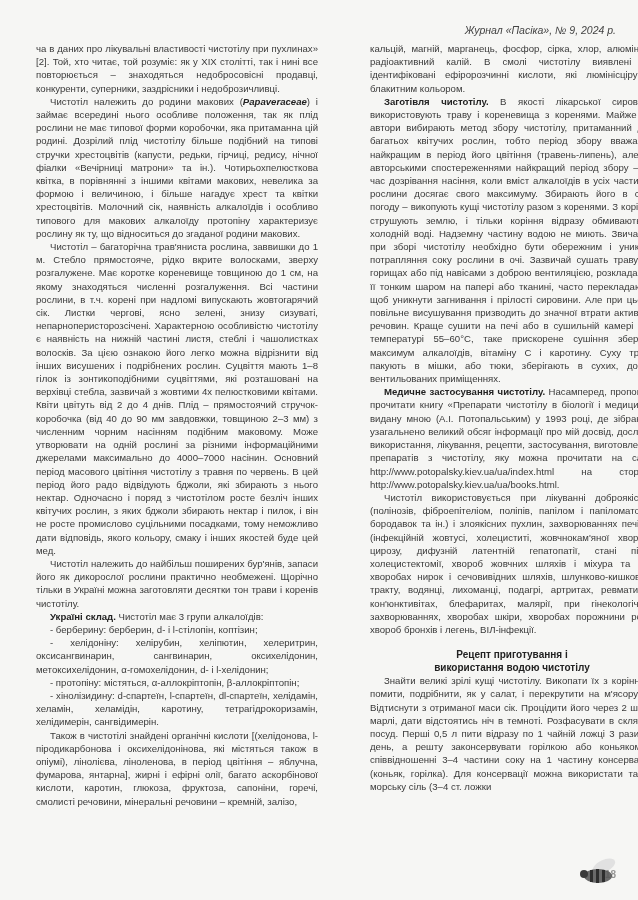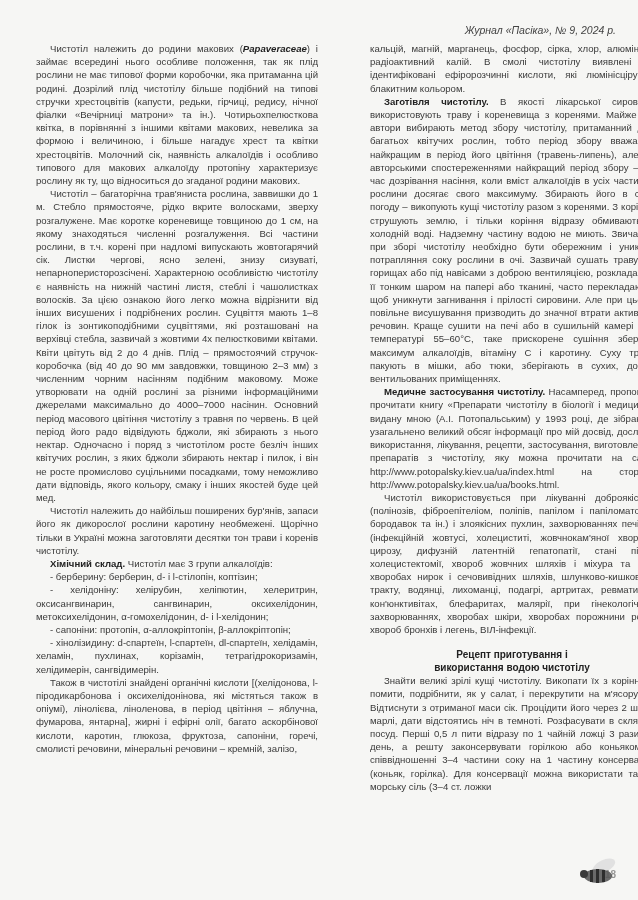--- a/index.html
+++ b/index.html
@@ -43,28 +43,29 @@
     color: #555; opacity: 0.6;
   }
 </style>
 </head>
 <body>
 
 <div class="page">
   <div class="header">Журнал «Пасіка», № 9, 2024 р.</div>
 
   <div class="col left">
+    <p>ча в даних про лікувальні властивості чистотілу при пухлинах» [2]. Той, хто читає, той розуміє: як у XIX столітті, так і нині все повторюється – знаходяться недобросовісні продавці, конкуренти, суперники, заздрісники і недоброзичливці.</p>
     <p class="ind"><span>Чистотіл належить до родини макових (</span><b><i>Papaveraceae</i></b><span>) і займає всередині нього особливе положення, так як плід рослини не має типової форми коробочки, яка притаманна цій родині. Дозрілий плід чистотілу більше подібний на типові стручки хрестоцвітів (капусти, редьки, гірчиці, редису, нічної фіалки «Вечірниці матрони» та ін.). Чотирьохпелюсткова квітка, в порівнянні з іншими квітами макових, невелика за формою і величиною, і більше нагадує хрест та квітки хрестоцвітів. Молочний сік, наявність алкалоїдів і особливо типового для макових алкалоїду протопіну характеризує рослину як ту, що відноситься до згаданої родини макових.</span></p>
     <p class="ind">Чистотіл – багаторічна трав'яниста рослина, заввишки до 1 м. Стебло прямостояче, рідко вкрите волосками, зверху розгалужене. Має коротке кореневище товщиною до 1 см, на якому знаходяться численні розгалуження. Всі частини рослини, в т.ч. корені при надломі випускають жовтогарячий сік. Листки чергові, ясно зелені, знизу сизуваті, непарноперисторозсічені. Характерною особливістю чистотілу є наявність на нижній частині листя, стеблі і чашолистках волосків. За цією ознакою його легко можна відрізнити від інших висушених і подрібнених рослин. Суцвіття мають 1–8 гілок із зонтикоподібними суцвіттями, які розташовані на верхівці стебла, зазвичай з жовтими 4х пелюстковими квітами. Квіти цвітуть від 2 до 4 днів. Плід – прямостоячий стручок-коробочка (від 40 до 90 мм завдовжки, товщиною 2–3 мм) з численним чорним насінням подібним маковому. Може утворювати на одній рослині за різними інформаційними джерелами максимально до 4000–7000 насінин. Основний період масового цвітіння чистотілу з травня по червень. В цей період його радо відвідують бджоли, які збирають з нього нектар. Одночасно і поряд з чистотілом росте безліч інших квітучих рослин, з яких бджоли збирають нектар і пилок, і він не росте промислово суцільними посадками, тому неможливо дати відповідь, якого кольору, смаку і інших якостей буде цей мед.</p>
-    <p class="ind">Чистотіл належить до найбільш поширених бур'янів, запаси його як дикорослої рослини каротину необмежені. Щорічно тільки в Україні можна заготовляти десятки тон трави і коренів чистотілу.</p>
-    <p class="ind"><b>Хімічний склад.</b><span> Чистотіл має 3 групи алкалоїдів:</span></p>
+    <p class="ind">Чистотіл належить до найбільш поширених бур'янів, запаси його як дикорослої рослини практично необмежені. Щорічно тільки в Україні можна заготовляти десятки тон трави і коренів чистотілу.</p>
+    <p class="ind"><b>Україні склад.</b><span> Чистотіл має 3 групи алкалоїдів:</span></p>
     <p class="li">-  берберину: берберин, d- і l-стілопін, коптізин;</p>
     <p class="li">-  хелідоніну: хелірубин, хеліпютин, хелеритрин, оксисангвинарин, сангвинарин, оксихелідонин, метоксихелідонин, α-гомохелідонин, d- і l-хелідонин;</p>
-    <p class="li">-  сапоніни: протопін, α-аллокріптопін, β-аллокріптопін;</p>
-    <p class="li">-  хінолізидину: d-спартеїн, l-спартеїн, dl-спартеїн, хелідамін, хеламін, пухлинах, корізамін, тетрагідрокоризамін, хелідимерін, сангвідимерін.</p>
+    <p class="li">-  протопіну: містяться, α-аллокріптопін, β-аллокріптопін;</p>
+    <p class="li">-  хінолізидину: d-спартеїн, l-спартеїн, dl-спартеїн, хелідамін, хеламін, хеламідін, каротину, тетрагідрокоризамін, хелідимерін, сангвідимерін.</p>
     <p class="ind">Також в чистотілі знайдені органічні кислоти [(хелідонова, l-піродикарбонова і оксихелідонінова, які містяться також в опіумі), лінолієва, ліноленова, в період цвітіння – яблучна, фумарова, янтарна], жирні і ефірні олії, багато аскорбінової кислоти, каротин, глюкоза, фруктоза, сапоніни, горечі, смолисті речовини, мінеральні речовини – кремній, залізо,</p>
   </div>
 
   <div class="col right">
     <p>кальцій, магній, марганець, фосфор, сірка, хлор, алюміній і радіоактивний калій. В смолі чистотілу виявлені не ідентифіковані ефіророзчинні кислоти, які люмініcцірують блакитним кольором.</p>
     <p class="ind"><b>Заготівля чистотілу.</b><span> В якості лікарської сировини використовують траву і кореневища з коренями. Майже всі автори вибирають метод збору чистотілу, притаманний для багатьох квітучих рослин, тобто період збору вважають найкращим в період його цвітіння (травень-липень), але за авторськими спостереженнями найкращий період збору – це час дозрівання насіння, коли вміст алкалоїдів в усіх частинах рослини досягає свого максимуму. Збирають його в суху погоду – викопують кущі чистотілу разом з коренями. З коріння струшують землю, і тільки коріння відразу обмивають у холодній воді. Надземну частину водою не миють. Звичайно при зборі чистотілу необхідно бути обережним і уникати потрапляння соку рослини в очі. Зазвичай сушать траву на горищах або під навісами з доброю вентиляцією, розкладають її тонким шаром на папері або тканині, часто перекладають, щоб уникнути загнивання і прілості сировини. Але при цьому повільне висушування призводить до значної втрати активних речовин. Краще сушити на печі або в сушильній камері при температурі 55–60°С, таке прискорене сушіння зберігає максимум алкалоїдів, вітаміну С і каротину. Суху траву пакують в мішки, або тюки, зберігають в сухих, добре вентильованих приміщеннях.</span></p>
     <p class="ind"><b>Медичне застосування чистотілу.</b><span> Насамперед, пропоную прочитати книгу «Препарати чистотілу в біології і медицині», видану мною (А.І. Потопальським) у 1993 році, де зібрано і узагальнено великий обсяг інформації про мій досвід, досліди, використання, лікування, рецепти, застосування, виготовлення препаратів з чистотілу, яку можна прочитати на сайті http://www.potopalsky.kiev.ua/ua/index.html на сторінці http://www.potopalsky.kiev.ua/ua/books.html.</span></p>
     <p class="ind">Чистотіл використовується при лікуванні доброякісних (полінозів, фіброепітеліом, поліпів, папілом і папіломатозів, бородавок та ін.) і злоякісних пухлин, захворюваннях печінки (інфекційній жовтусі, холециститі, жовчнокам'яної хворобі, цирозу, дифузній латентній гепатопатії, стані після холецистектомії, хвороб жовчних шляхів і міхура та ін.), хворобах нирок і сечовивідних шляхів, шлунково-кишкового тракту, водянці, лихоманці, подагрі, артритах, ревматизмі, кон'юнктивітах, блефаритах, малярії, при гінекологічних захворюваннях, хворобах шкіри, хворобах порожнини рота, хвороб бронхів і легень, ВІЛ-інфекції.</p>
     <div class="recipe-title">
       <div>Рецепт приготування і</div>

